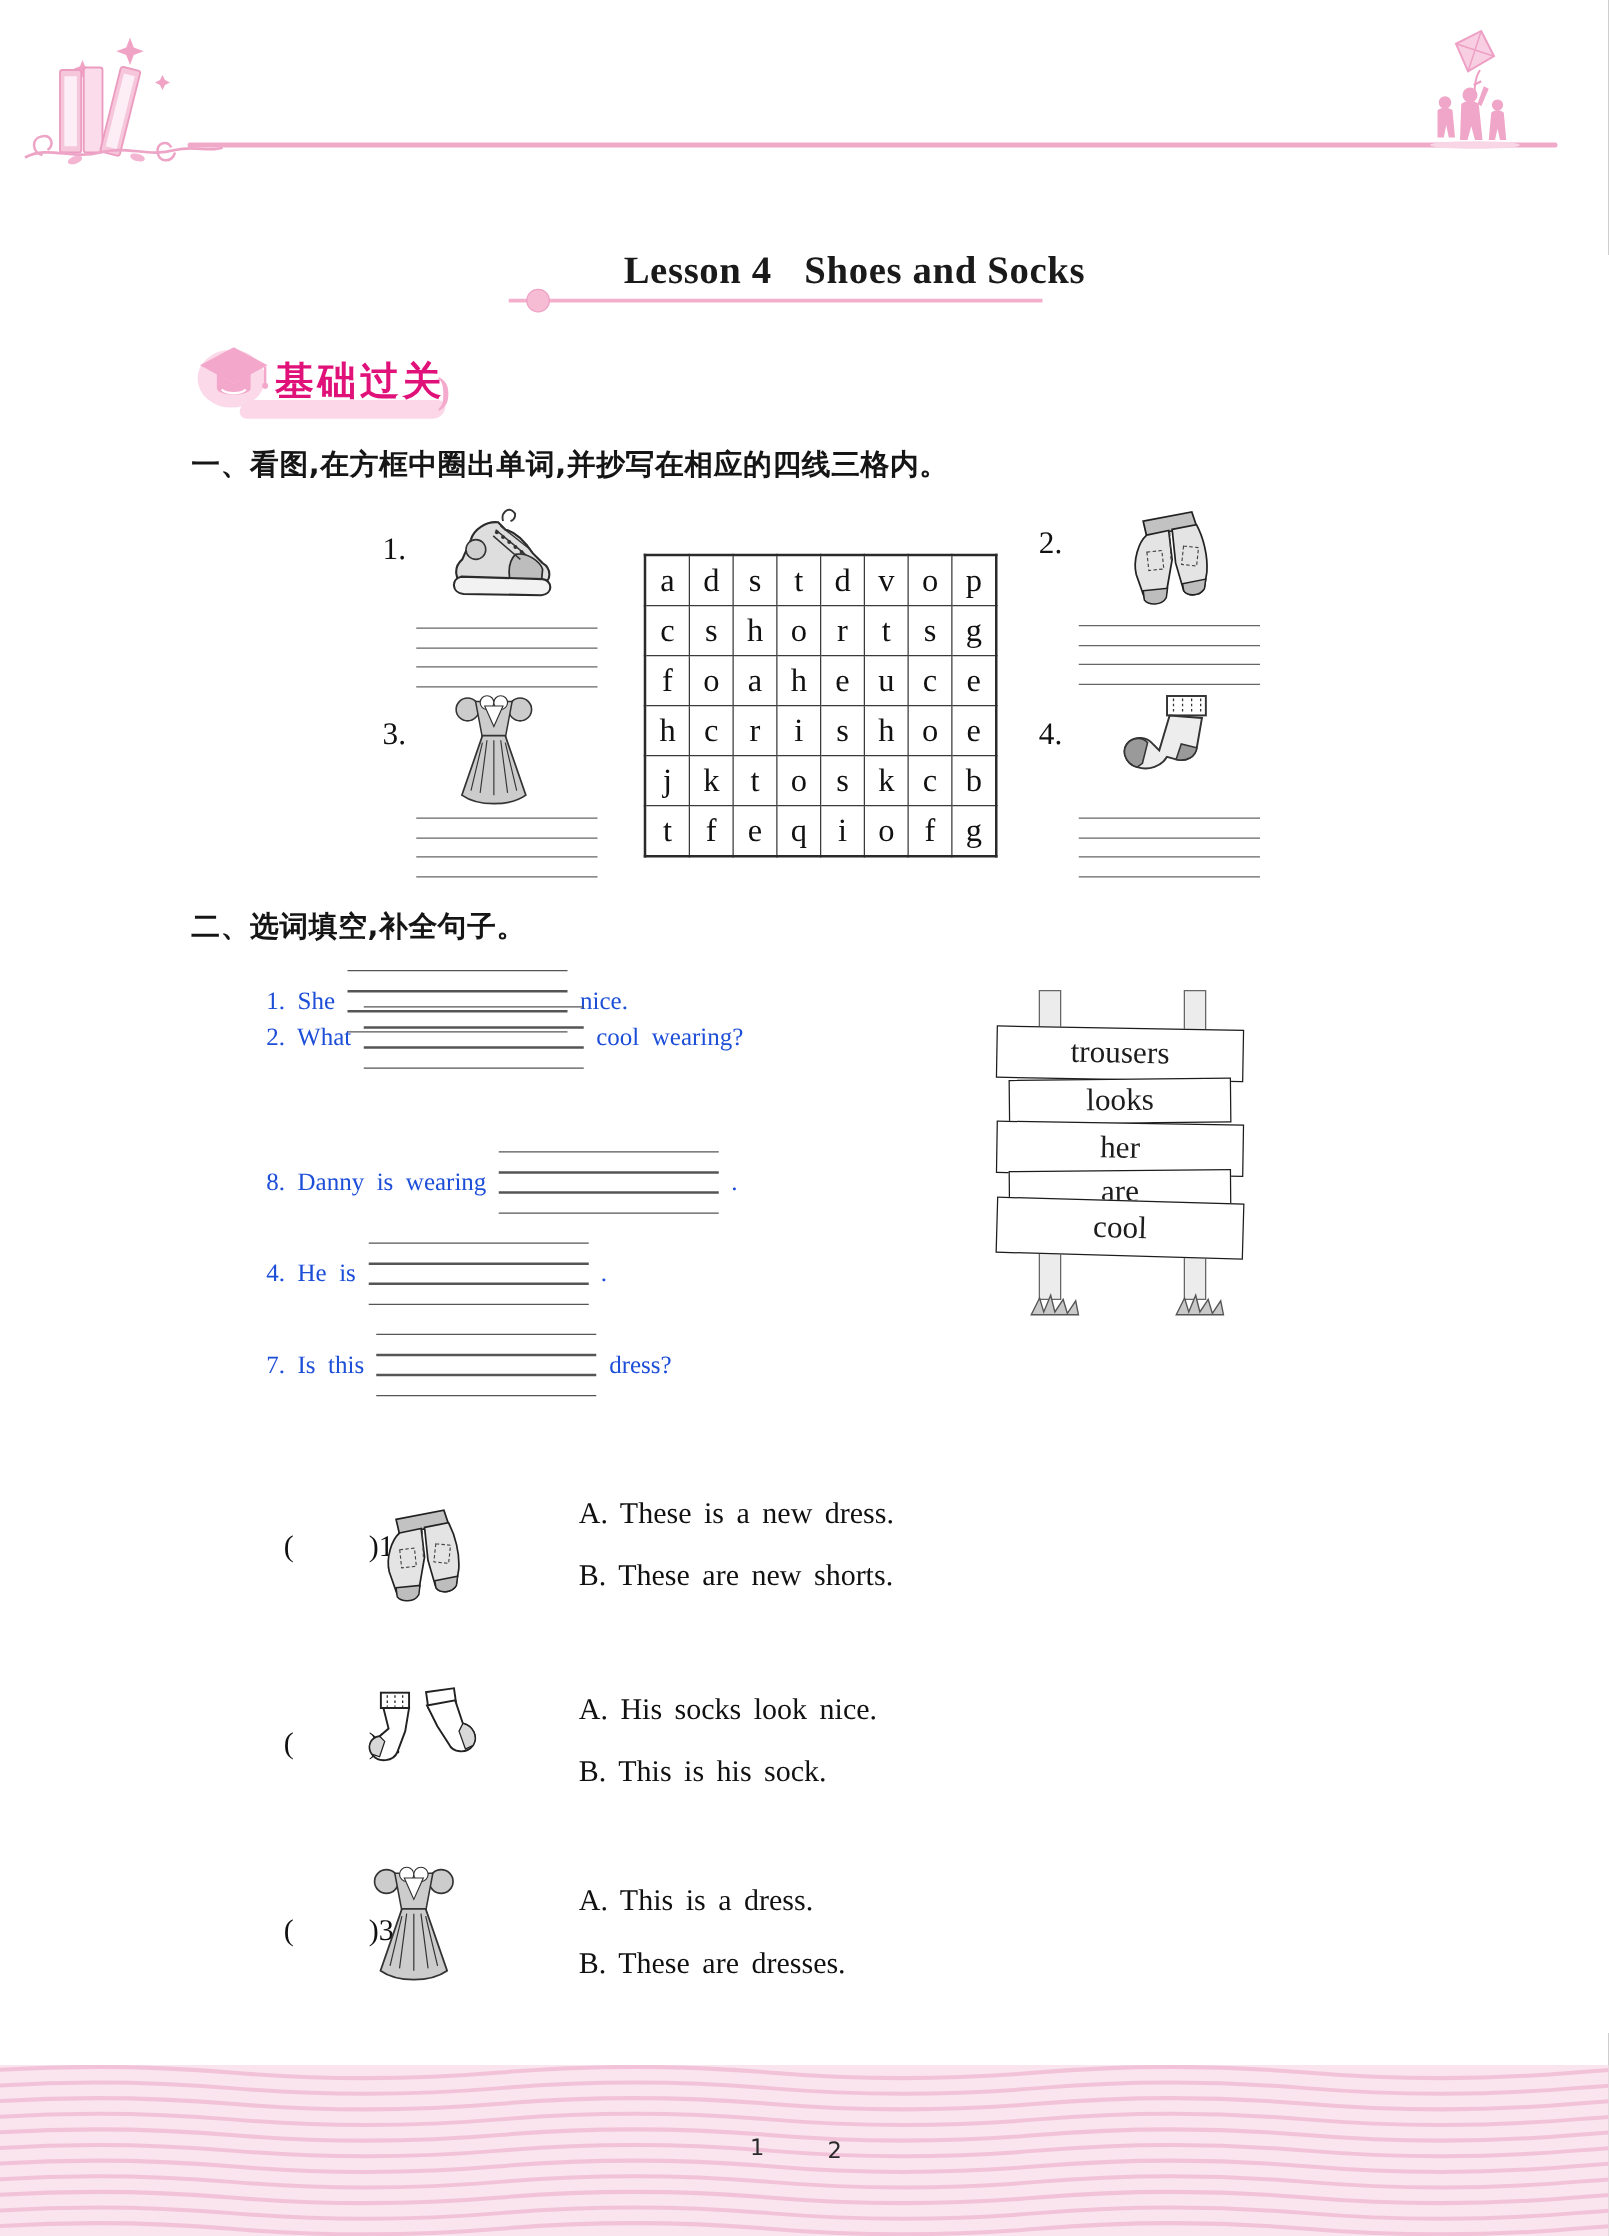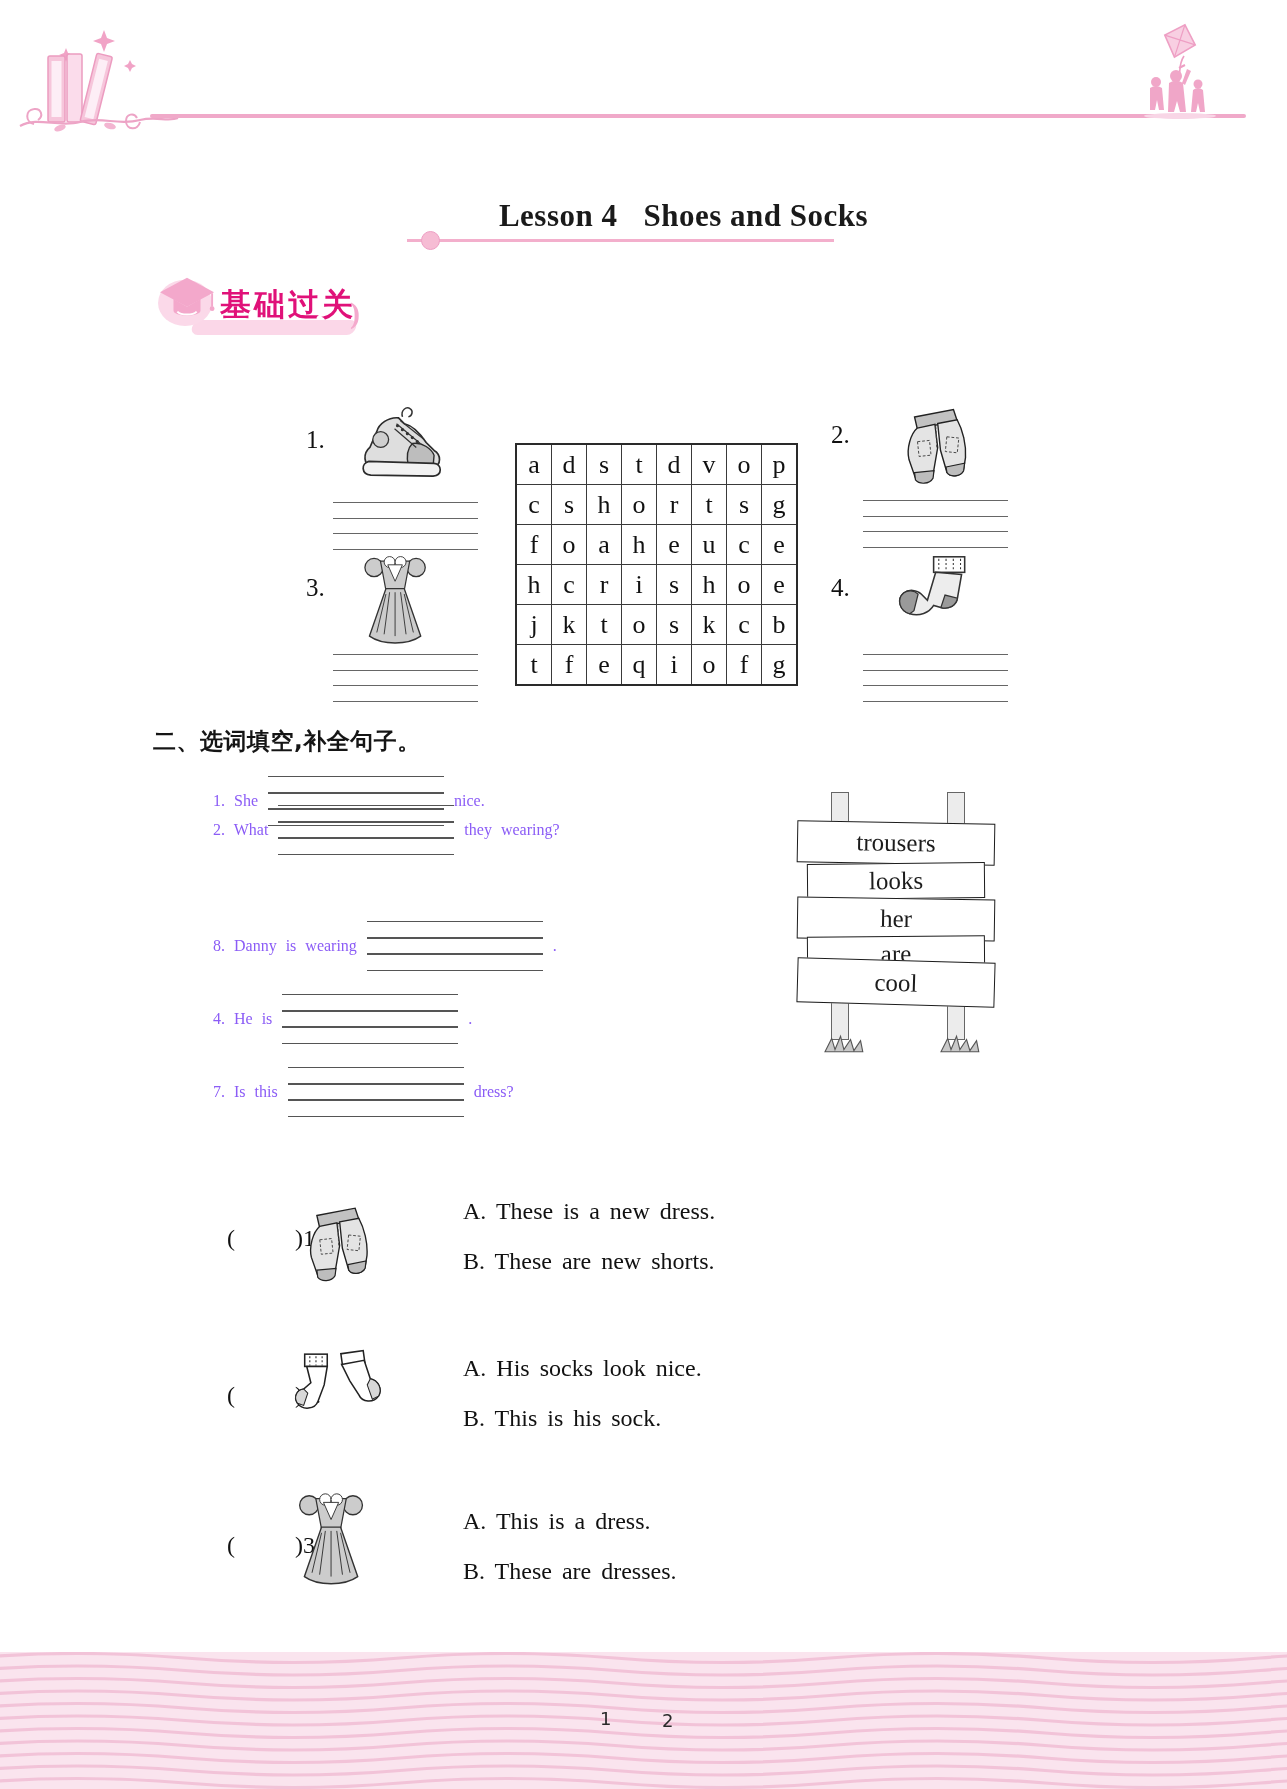--- a/index.html
+++ b/index.html
@@ -25,21 +25,21 @@
         font-size:23px;letter-spacing:.5px;white-space:nowrap;}
   
   .num{font-size:25px;color:#111;}
   .g4{display:flex;flex-direction:column;justify-content:space-between;width:145px;height:48px;}
   .g4 i{display:block;height:1.3px;background:#666;}
   table.wordgrid{position:absolute;left:515px;top:443px;border-collapse:collapse;border:2.5px solid #2a2a2a;background:#fff;}
   table.wordgrid td{width:34px;height:39px;border:1.5px solid #3a3a3a;text-align:center;padding:0;
         font-family:"Liberation Serif",serif;font-size:26px;color:#111;}
   
   .sent{position:absolute;left:213px;display:flex;align-items:center;height:52px;
-        font-size:16px;color:#8b5cf6;word-spacing:5px;white-space:pre;}
+        font-size:20px;color:#1d4ed8;word-spacing:5px;white-space:pre;}
   .blank{display:flex;flex-direction:column;justify-content:space-between;width:176px;height:50px;margin:0 10px;}
   .blank i{display:block;height:1.3px;background:#555;}
   
   .signpost{left:797px;top:788px;width:196px;height:270px;}
   .post{position:absolute;width:16px;background:#ececec;border:1.5px solid #666;z-index:0;}
   .plank{position:absolute;left:0;width:100%;background:#fff;border:1.6px solid #1c1c1c;z-index:1;
         text-align:center;font-size:25px;color:#1c1c1c;font-family:"Liberation Serif",serif;}
   
   .q3{position:absolute;left:203px;font-size:24px;color:#111;white-space:pre;}
   .opt{position:absolute;left:463px;font-size:24px;color:#111;word-spacing:4px;white-space:pre;}
@@ -106,20 +106,21 @@
       <path d="M32,6 L60,21 L32,36 L4,21 Z" fill="#f3a8cb"></path>
       <path d="M18,28 L18,40 C18,47 46,47 46,40 L46,28 L32,36 Z" fill="#f3a8cb"></path>
       <path d="M22,41 C26,45 38,45 42,41" stroke="#ffffff" stroke-width="2" fill="none"></path>
       <path d="M58,22 L58,36" stroke="#f3a8cb" stroke-width="2"></path>
       <circle cx="58" cy="38" r="2.5" fill="#f3a8cb"></circle>
     </svg>
     <span class="txt">基础过关</span>
     <span class="mark">)</span>
   </div>
 
+  <div class="abs h-cn" style="left:153px;top:356px">一、看图,在方框中圈出单词,并抄写在相应的四线三格内。</div>
 
   <span class="abs num" style="left:306px;top:426px">1.</span>
   <svg class="abs" style="left:350px;top:404px" width="96" height="84" viewBox="0 0 95 85">
     <path d="M52,13 c-2,-7 4,-11 8,-8 c3,2 2,7 -2,8" fill="none" stroke="#333" stroke-width="1.5"></path>
     <path d="M26,28 C28,20 38,13 48,14 L54,20 C63,22 70,30 76,39 L84,47 C91,51 92,62 83,64 L22,64 C12,62 12,50 19,44 Z" fill="#dedede" stroke="#2b2b2b" stroke-width="1.7"></path>
     <path d="M62,40 C72,38 82,46 84,52 L83,63 L58,63 C56,54 57,45 62,40 Z" fill="#bdbdbd" stroke="#2b2b2b" stroke-width="1.4"></path>
     <path d="M18,58 L84,60 C92,61 93,72 83,73 L20,72 C10,71 10,60 18,58 Z" fill="#f2f2f2" stroke="#2b2b2b" stroke-width="1.7"></path>
     <circle cx="30" cy="36" r="8" fill="#cfcfcf" stroke="#333" stroke-width="1.3"></circle>
     <path d="M46,20 L70,40 M50,17 L74,36 M44,25 L66,44" stroke="#333" stroke-width="1.2"></path>
     <circle cx="47" cy="22" r="1.6" fill="#333"></circle>
@@ -254,21 +255,21 @@
   <div class="abs h-cn" style="left:153px;top:726px">二、选词填空,补全句子。</div>
 
   <div class="sent" style="top:775px">
     <span>1. She</span>
     <span class="blank"><i></i><i></i><i></i><i></i></span>
     <span>nice.</span>
   </div>
   <div class="sent" style="top:804px">
     <span>2. What</span>
     <span class="blank"><i></i><i></i><i></i><i></i></span>
-    <span>they wearing?</span>
+    <span>cool wearing?</span>
   </div>
   <div class="sent" style="top:920px">
     <span>8. Danny is wearing</span>
     <span class="blank"><i></i><i></i><i></i><i></i></span>
     <span>.</span>
   </div>
   <div class="sent" style="top:993px">
     <span>4. He is</span>
     <span class="blank"><i></i><i></i><i></i><i></i></span>
     <span>.</span>

